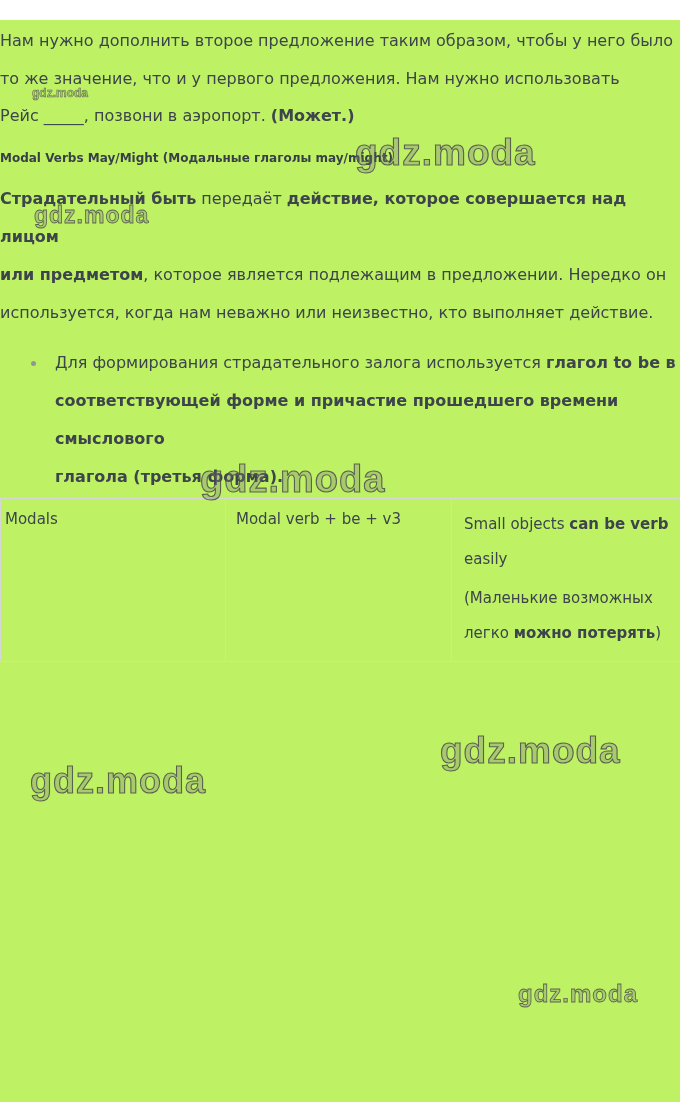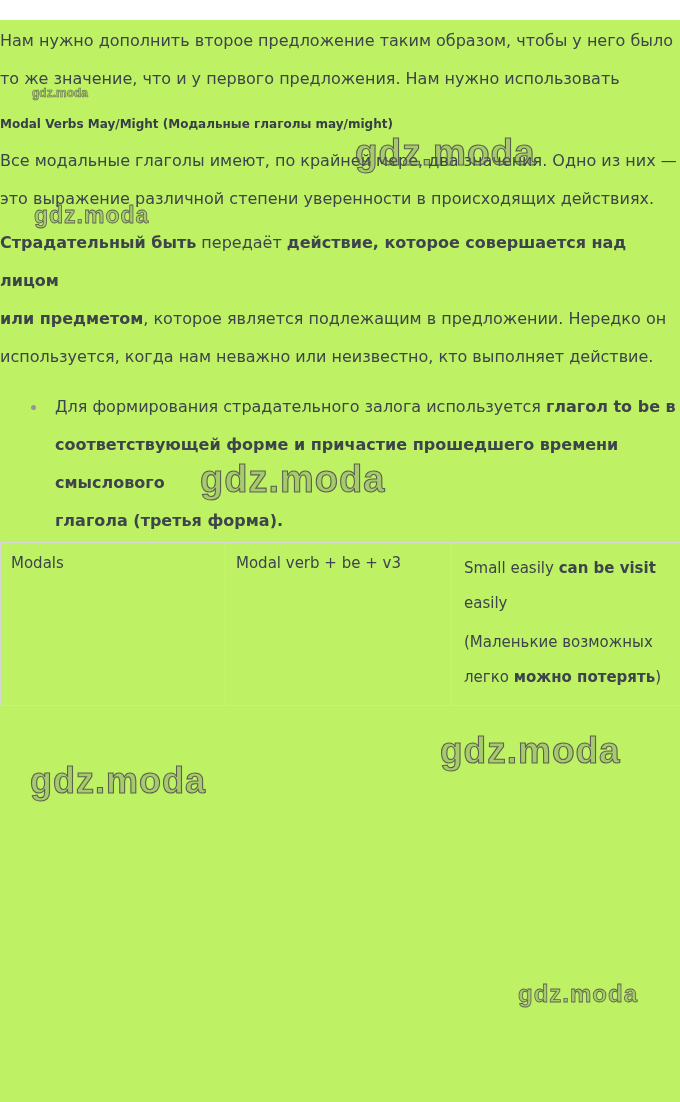--- a/index.html
+++ b/index.html
@@ -44,21 +44,21 @@
     border-collapse: collapse;
     width: 680px;
     margin-top: 2px;
     table-layout: fixed;
   }
   table.modals td {
     border: 1px solid #d7d7d7;
     vertical-align: top;
     font-size: 15px;
   }
-  td.c1 { width: 225px; padding: 8px 10px; line-height: 24px; }
+  td.c1 { width: 225px; padding: 8px 4px; line-height: 24px; }
   td.c2 { width: 226px; padding: 8px 10px; line-height: 24px; }
   td.c3 { width: 229px; padding: 8px 6px 10px 12px; line-height: 35px; }
   td.c3 .cellp { white-space: pre-wrap; }
   td.c3 .cellp + .cellp { margin-top: 4px; }
   .wm {
     position: absolute;
     font-family: Liberation Sans, sans-serif;
     font-weight: 700;
     color: rgba(128, 128, 128, 0.35);
     -webkit-text-stroke: 1.1px rgba(75, 75, 75, 0.85);
@@ -76,45 +76,44 @@
 </style>
 </head>
 <body>
 
 <div class="page">
 
   <p class="para mt2">Нам нужно дополнить второе предложение таким образом, чтобы у него было
 то же значение, что и у первого предложения. Нам нужно использовать</p>
 
 
+  <p class="para lh32 mt2"><span>Рейс _____, позвони в аэропорт. </span><span class="b">(Может.)</span></p>
 
   <h2 class="heading">Modal Verbs May/Might (Модальные глаголы may/might)</h2>
 
-  <p class="para mt2">Все модальные глаголы имеют, по крайней мере, два значения. Одно из них —
-это выражение различной степени уверенности в происходящих действиях.</p>
 
 
 
   <p class="para" style="margin-top:6px"><span class="b">Страдательный быть</span><span> передаёт </span><span class="b">действие, которое совершается над лицом
 или предметом</span><span>, которое является подлежащим в предложении. Нередко он
 используется, когда нам неважно или неизвестно, кто выполняет действие.</span></p>
 
   <ul class="bullets mt12">
     <li><span>Для формирования страдательного залога используется </span><span class="b">глагол to be в
 соответствующей форме и причастие прошедшего времени смыслового
 глагола (третья форма).</span></li>
   </ul>
 
   <table class="modals">
     <tbody>
         <tr>
       <td class="c1">Modals</td>
       <td class="c2">Modal verb + be + v3</td>
       <td class="c3">
-        <div class="cellp"><span>Small easily </span><span class="b">can be visit</span><span>
+        <div class="cellp"><span>Small objects </span><span class="b">can be verb</span><span>
 easily</span></div>
         <div class="cellp"><span>(Маленькие возможных
 легко </span><span class="b">можно потерять</span><span>)</span></div>
       </td>
     </tr>
   </tbody>
     </table>
 
   <span class="wm wm1">gdz.moda</span>
   <span class="wm wm2">gdz.moda</span>

